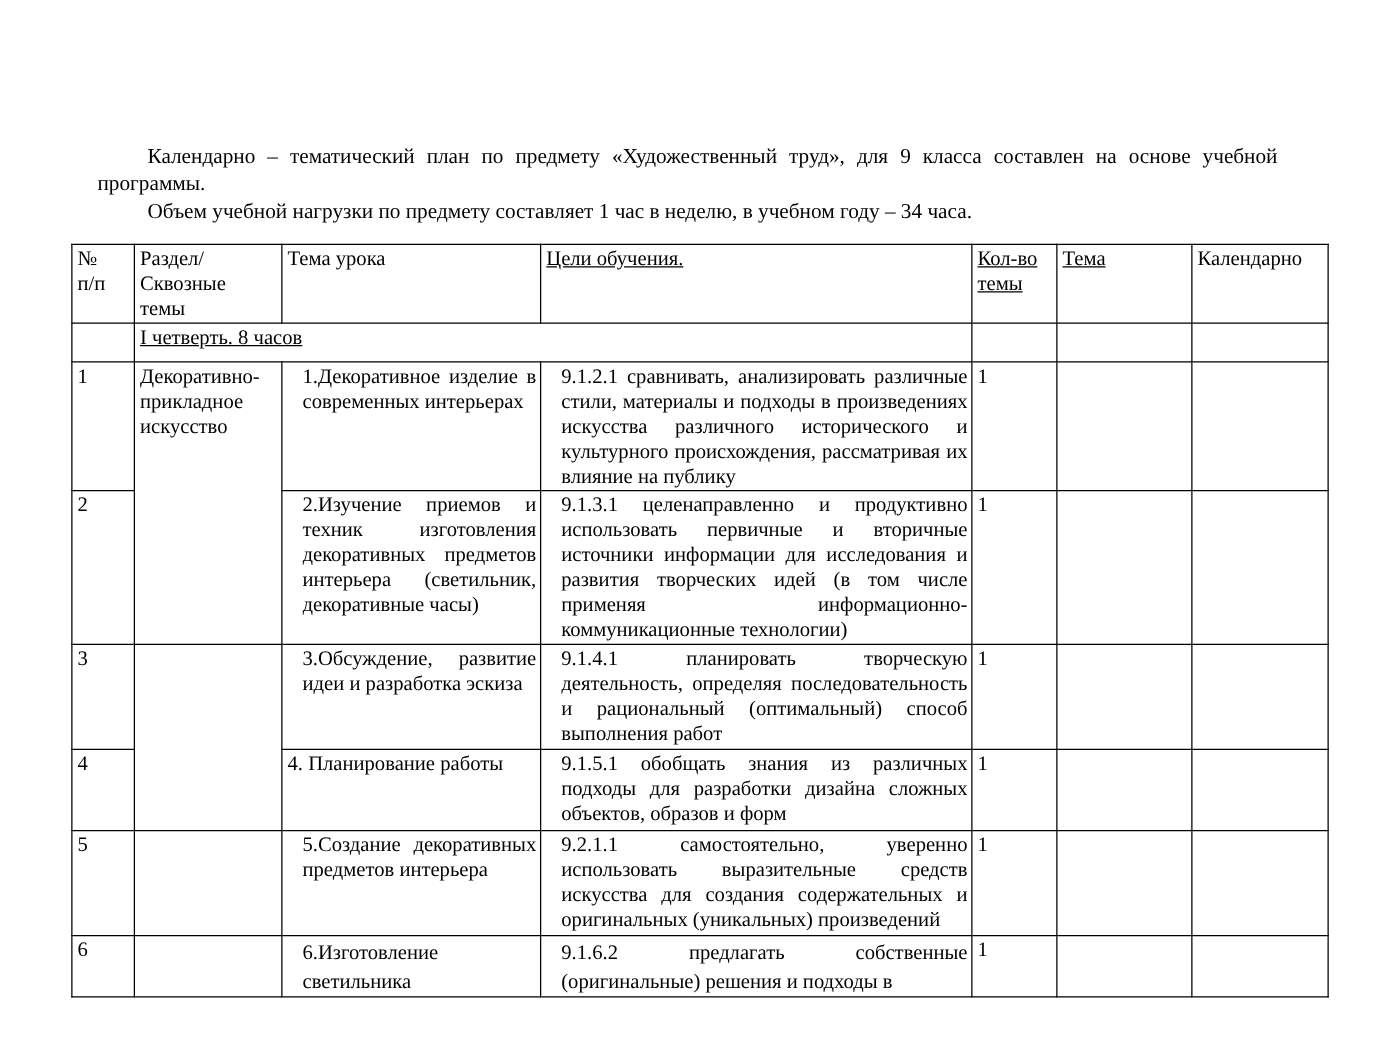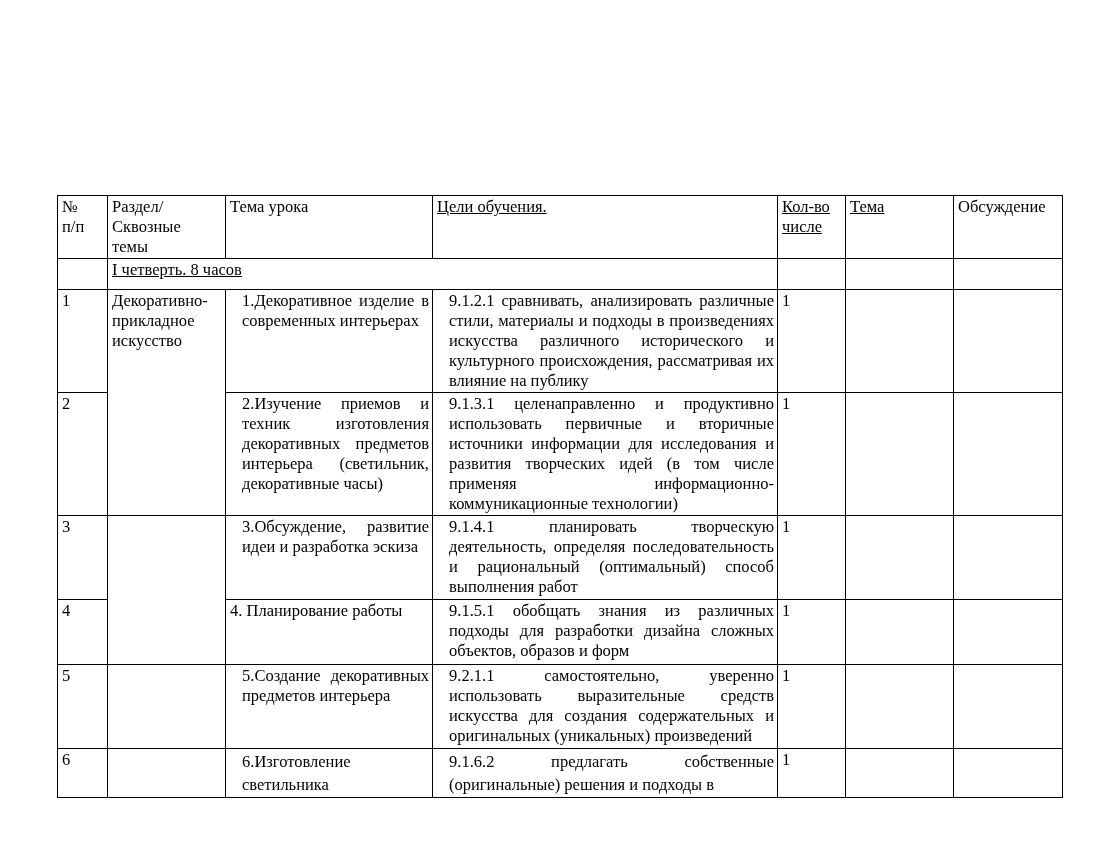--- a/index.html
+++ b/index.html
@@ -47,20 +47,24 @@
   .c3 { max-height:82px; }
   .c4 { max-height:62px; }
   .c5 { max-height:82px;font-family:Liberation Serif, serif; }
   .c6 { max-height:47px; line-height:23px; }
 </style>
 </head>
 <body>
 
 <div class="page">
 
+  <div class="intro">
+    <p>Календарно – тематический план по предмету «Художественный труд», для 9 класса составлен на основе учебной программы.</p>
+    <p>Объем учебной нагрузки по предмету составляет 1 час в неделю, в учебном году – 34 часа.</p>
+  </div>
 
   <table class="plan">
     <colgroup>
       <col style="width:50px">
       <col style="width:118px">
       <col style="width:207px">
       <col style="width:345px">
       <col style="width:68px">
       <col style="width:108px">
       <col style="width:109px">
@@ -69,23 +73,23 @@
     <tbody>
         <tr class="hdr">
       <td class="prewrap">№
 п/п</td>
       <td class="prewrap">Раздел/
 Сквозные
 темы</td>
       <td>Тема урока</td>
       <td class="center">Цели обучения.</td>
       <td class="center prewrap">Кол-во
-числе</td>
+темы</td>
       <td class="center">Тема</td>
-      <td>Обсуждение</td>
+      <td>Календарно</td>
     </tr>
 
     <tr class="qr">
       <td></td>
       <td colspan="3" class="center">I четверть. 8 часов</td>
       <td></td>
       <td></td>
       <td></td>
     </tr>
 

